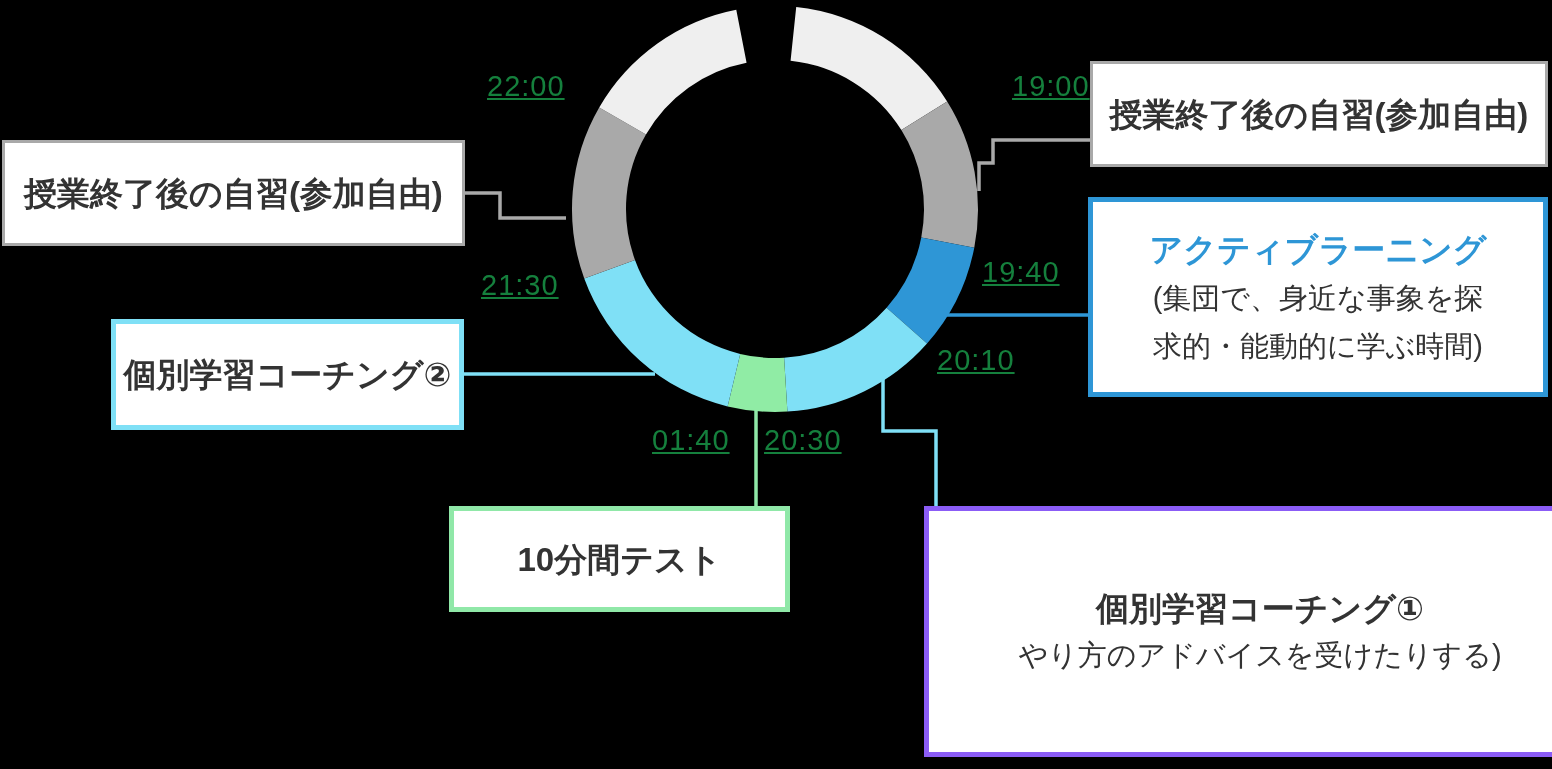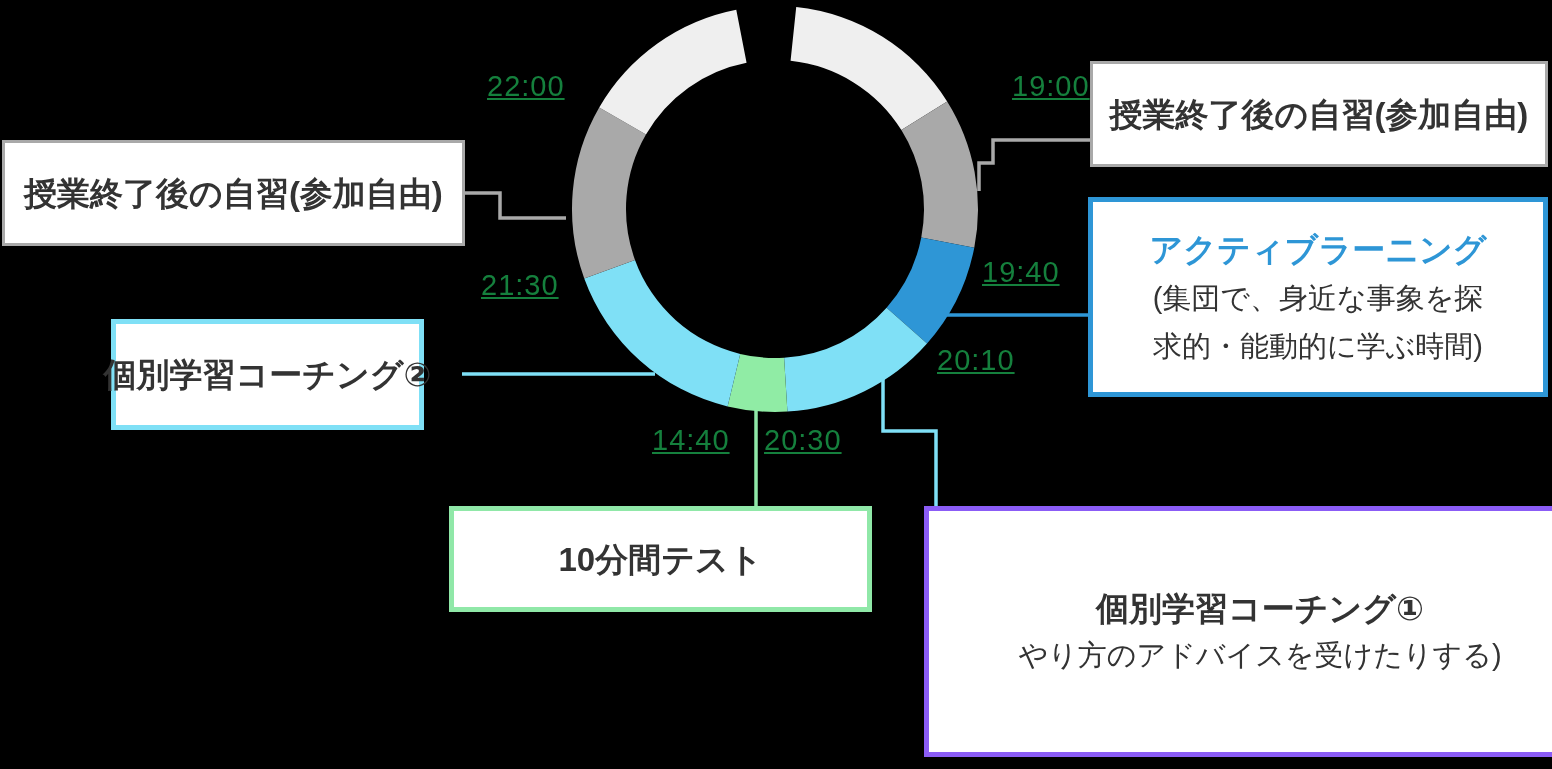--- a/index.html
+++ b/index.html
@@ -21,22 +21,22 @@
   .tl-2040{left:652px;top:424px;}
   .tl-2030{left:764px;top:424px;}
   .callout{
     position:absolute;box-sizing:border-box;background:#FFFFFF;
     display:flex;flex-direction:column;align-items:center;justify-content:center;
     text-align:center;color:#333333;
   }
   .callout .title{font-size:33px;font-weight:600;line-height:47px;white-space:nowrap;}
   .callout .line{font-size:29px;font-weight:400;line-height:47px;white-space:nowrap;}
   .box-self-left {left:2px;   top:140px; width:463px; height:106px; border:3px solid #A9A9A9;}
-  .box-coaching2 {left:111px; top:319px; width:313px; height:111px; border:5px solid #7FE0F6;}
-  .box-test      {left:449px; top:506px; width:423px; height:106px; border:5px solid #90E8A8;justify-content:center;}
+  .box-coaching2 {left:111px; top:319px; width:353px; height:111px; border:5px solid #7FE0F6;}
+  .box-test      {left:449px; top:506px; width:341px; height:106px; border:5px solid #90E8A8;justify-content:center;}
   .box-self-right{left:1090px;top:61px;  width:458px; height:106px; border:3px solid #A9A9A9;}
   .box-active    {left:1088px;top:197px; width:460px; height:200px; border:5px solid #2E96D6;}
   .box-active .title{color:#2E96D6;line-height:49px;}
   .box-active .line{line-height:48px;}
   .box-coaching1 {left:924px; top:506px; width:672px; height:251px; border:5px solid #8b5cf6;}
 </style>
 </head>
 <body>
 
 <svg id="donut-svg" xmlns="http://www.w3.org/2000/svg" viewBox="0 0 1552 769">
@@ -54,21 +54,21 @@
     <path d="M727.6105911372512 406.39109384072833 A203 203 0 0 1 584.2423979804606 278.4300890951109 L634.9857995028997 259.96100135552473 A149 149 0 0 0 740.2166407854701 353.88311813925384 Z" fill="#7FE0F6"></path>
     <path d="M584.2423979804606 278.4300890951109 A203 203 0 0 1 599.1968430317589 107.49999999999997 L645.9622148361186 134.5 A149 149 0 0 0 634.9857995028997 259.96100135552473 Z" fill="#A9A9A9"></path>
     <path d="M599.1968430317589 107.49999999999997 A203 203 0 0 1 736.2657739385614 9.729681760124208 L746.5694596888949 62.737549666298065 A149 149 0 0 0 645.9622148361186 134.5 Z" fill="#EFEFEF"></path>
   </svg>
 
 <div class="time-label tl-2200">22:00</div>
 <div class="time-label tl-1900">19:00</div>
 <div class="time-label tl-2130">21:30</div>
 <div class="time-label tl-1940">19:40</div>
 <div class="time-label tl-2000">20:10</div>
-<div class="time-label tl-2040">14:40</div>
+<div class="time-label tl-2040">01:40</div>
 <div class="time-label tl-2030">20:30</div>
 
 <div class="callout box-self-left">
   <div class="title">授業終了後の自習(参加自由)</div>
 </div>
 
 <div class="callout box-coaching2">
   <div class="title">個別学習コーチング②</div>
 </div>
 

